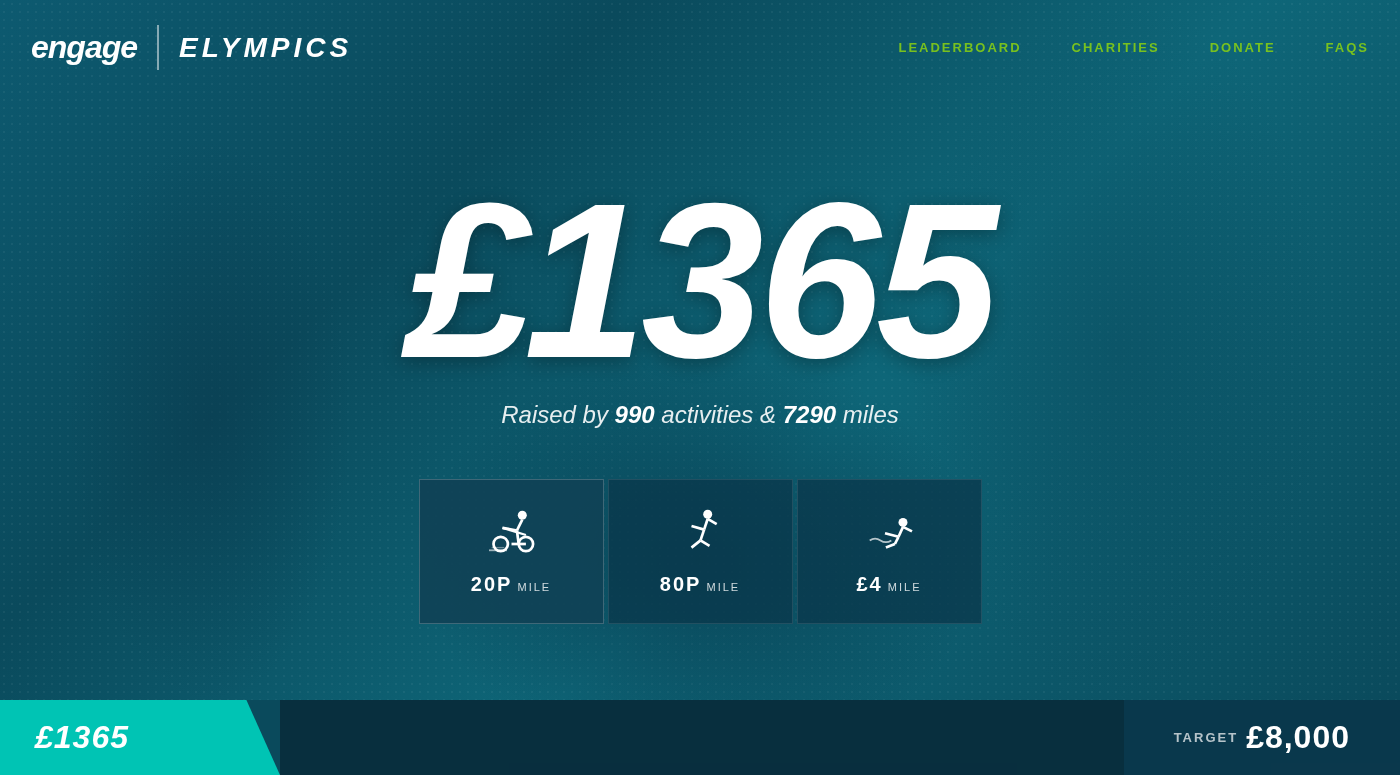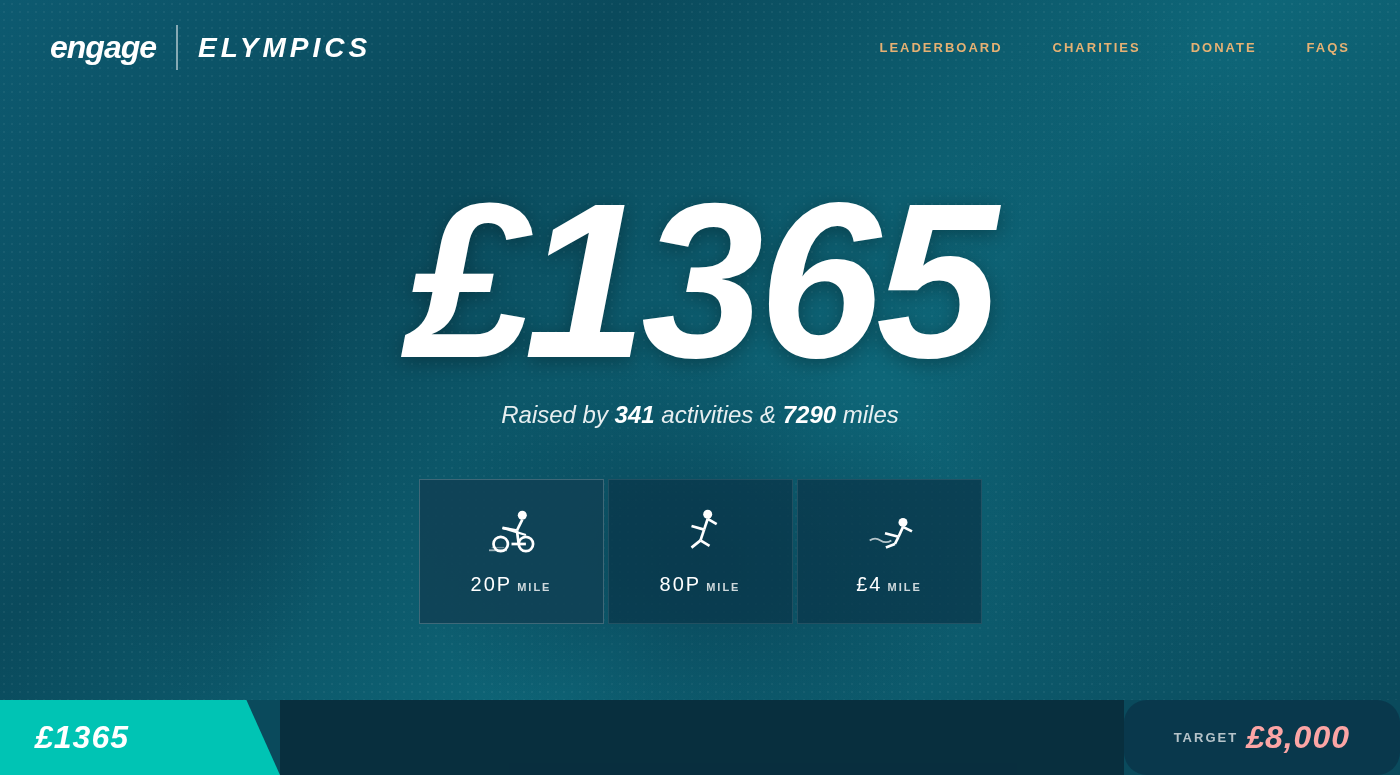--- a/index.html
+++ b/index.html
@@ -44,21 +44,21 @@
 
     
     .navbar {
       position: absolute;
       top: 0; left: 0;
       width: 1400px;
       height: 95px;
       display: flex;
       align-items: center;
       justify-content: space-between;
-      padding: 0 50px;
+      padding: 0 31px;
       z-index: 10;
     }
 
     .logo-area {
       display: flex;
       align-items: center;
       gap: 0;
     }
 
     .logo-engage {
@@ -84,21 +84,21 @@
       font-style: italic;
     }
 
     .nav-links {
       display: flex;
       align-items: center;
       gap: 50px;
     }
 
     .nav-link {
-      color: #fdba74;
+      color: #84cc16;
       text-decoration: none;
       font-size: 13px;
       font-weight: 700;
       letter-spacing: 2px;
       text-transform: uppercase;
       opacity: 0.9;
       cursor: pointer;
     }
 
     
@@ -170,26 +170,26 @@
     .activity-rate {
       font-size: 14px;
       color: white;
       font-weight: 700;
       letter-spacing: 2px;
       text-transform: uppercase;
     }
 
     .activity-rate .rate-num {
       font-size: 20px;
-      font-weight: 400;
+      font-weight: 700;
     }
 
     .activity-rate .rate-unit {
       font-size: 11px;
-      font-weight: 700;
+      font-weight: 400;
       opacity: 0.8;
     }
 
     
     .bottom-bar {
       position: absolute;
       bottom: 0;
       left: 0;
       width: 1400px;
       height: 75px;
@@ -217,36 +217,34 @@
       font-style: italic;
     }
 
     .bottom-right {
       padding: 4px 50px;
       display: flex;
       align-items: center;
       gap: 8px;
       background: rgba(10, 55, 75, 0.95);
       height: 75px;
-      border-radius: 23px;
     }
 
     .target-label {
       font-size: 13px;
       font-weight: 600;
       color: rgba(255,255,255,0.7);
       letter-spacing: 2px;
       text-transform: uppercase;
     }
 
     .target-amount {
       font-size: 32px;
       font-weight: 900;
-      color: #fca5a5;
-      font-style: italic;
+      color: #ffffff;
       letter-spacing: 1px;
     }
 
     
     .bottom-fill {
       flex: 1;
       height: 75px;
       background: rgba(8, 45, 60, 0.95);
     }
 
@@ -274,21 +272,21 @@
     <span class="nav-link">DONATE</span>
     <span class="nav-link">FAQs</span>
   </div>
 </nav>
 
 <main class="main-content">
 
   <div class="big-amount">£1365</div>
 
   <p class="subtitle">
-    Raised by <strong>341</strong> activities &amp; <strong>7290</strong> miles
+    Raised by <strong>990</strong> activities &amp; <strong>7290</strong> miles
   </p>
 
   <div class="activity-cards">
 
     <div class="activity-card">
       <div class="activity-icon">
         <svg class="icon-svg" viewBox="0 0 60 50" xmlns="http://www.w3.org/2000/svg">
 
           <circle cx="42" cy="8" r="5" fill="white"></circle>
           <line x1="42" y1="13" x2="36" y2="25" stroke="white" stroke-width="3"></line>

